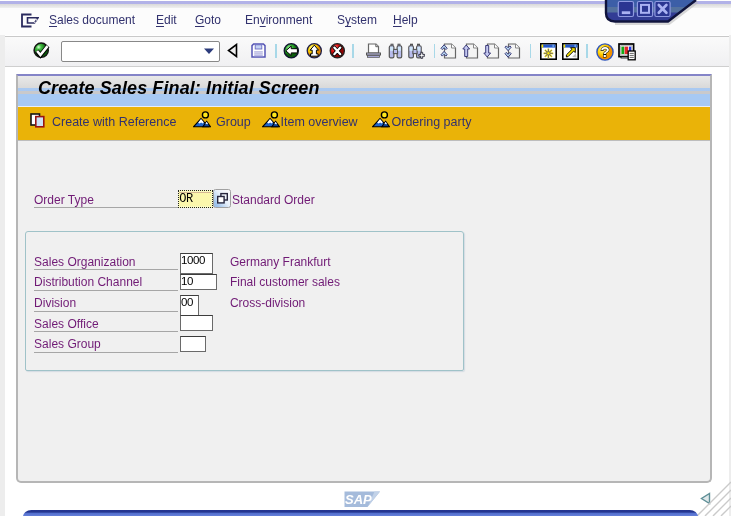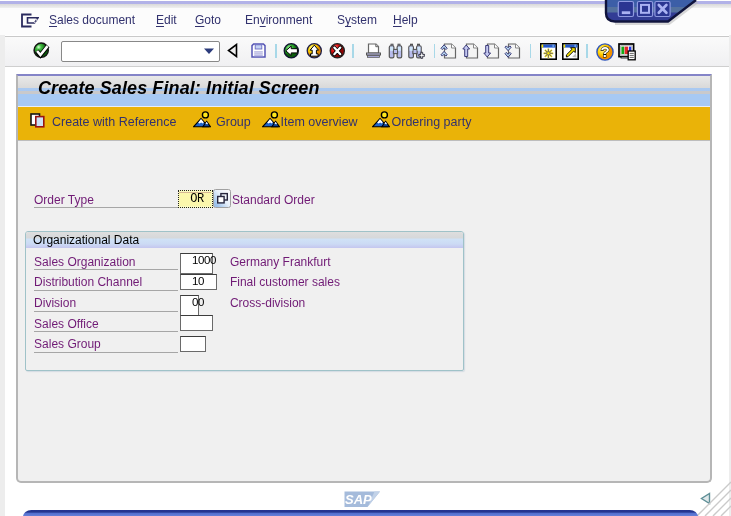--- a/index.html
+++ b/index.html
@@ -23,21 +23,21 @@
 #panel{left:15.5px;top:74.4px;width:696px;height:408.6px;background:#f0f0f0;border:2px solid #b6b6b6;border-top:2.6px solid #8484c8;border-radius:1px 1px 5px 5px}
 #titlebar{position:absolute;left:0;top:0;width:692.4px;height:31px;background:linear-gradient(#e9e9e9 0px,#d9d9d9 12px,#a9c9f1 12px,#abc9f0 15px,#c9c9cb 15px,#c9c9cb 18px,#a7c9f3 18px,#a7c9f3 29.5px,#e9eef8 29.5px)}
 #titletext{position:absolute;left:20.5px;top:2.8px;font-size:18px;line-height:18px;font-weight:bold;font-style:italic;color:#000;letter-spacing:.1px}
 #apptb{position:absolute;left:0;top:31px;width:692.4px;height:33.5px;background:#eab308;border-bottom:1.4px solid #bdbdbd}
 .atb{position:absolute;top:8px;color:#32326e;font-size:12.5px;white-space:nowrap}
 .mticon{top:4px;width:18px;height:17px}
 
 #content{position:absolute;left:0;top:64.5px;width:692.4px;height:340px}
 .lbl{position:absolute;font-size:12px;color:#701a75;white-space:nowrap}
 .uline{position:absolute;height:1px;background:#a6a6a6}
-.fld{position:absolute;background:#fff;border:1px solid #6a6a6a;border-top-color:#3c3c3c;font-size:11.5px;letter-spacing:-.4px;padding-left:11px;line-height:13.5px}
+.fld{position:absolute;background:#fff;border:1px solid #6a6a6a;border-top-color:#3c3c3c;font-size:11.5px;letter-spacing:-.4px;padding-left:0;line-height:13.5px}
 
 #grp{position:absolute;left:7.6px;top:90.5px;width:438.5px;height:139.5px;border:1px solid #9fc2c8;border-radius:3px 3px 2px 2px;box-shadow:1px 1px 1px rgba(160,180,200,.35)}
 #grphdr{position:absolute;left:0;top:0;width:436.5px;height:16px;background:linear-gradient(#dedede 0,#d6d8da 6px,#cfe2f6 7px,#ccdaf4 12px,#c4c6ee 16px);border-radius:2px 2px 0 0;font-size:12px;line-height:14px;padding:1px 0 0 7px}
 
 #statuspill{left:23px;top:509.5px;width:675px;height:13px;border-radius:9px/7px;background:linear-gradient(#233491 0,#24368f 2px,#5470cf 3.5px,#6d86dc 7px,#4f6ccd 13px)}
 </style></head><body>
 <svg width="0" height="0" style="position:absolute">
   <defs>
     <symbol id="mtn" viewBox="0 0 18 17">
       <circle cx="12.4" cy="3.9" r="3" fill="#ffe81c" stroke="#000" stroke-width="1.4"></circle>
@@ -283,21 +283,20 @@
     <div class="abs" style="left:160px;top:49.5px;width:35px;height:17.5px;background:#fafac0;border:1px dotted #222"></div>
     <div class="fld" style="left:161.7px;top:51.3px;width:31.6px;height:14px;background:#fbf7ac;border:none;border-top:1px solid #d8b894;line-height:13px;font-family:'Liberation Mono',monospace;font-size:12px;letter-spacing:-.5px">OR</div>
     <div class="abs" style="left:195.5px;top:48.5px;width:18px;height:19px;background:linear-gradient(50deg,#9cc2ec 12%,#e8f0fa 55%,#fdfdfd);border:1px solid #a0a0a0;border-radius:2.5px">
       <svg width="17" height="17" viewBox="0 0 17 17" style="position:absolute;left:0;top:0">
         <rect x="6.9" y="3.6" width="6.4" height="6.4" fill="none" stroke="#26263e" stroke-width="1.4"></rect>
         <rect x="3.7" y="6.5" width="6.4" height="6.4" fill="#fff" stroke="#26263e" stroke-width="1.4"></rect>
       </svg>
     </div>
     <div class="lbl" style="left:214.5px;top:52.3px">Standard Order</div>
     <div id="grp">
-      <div id="grphdr">Organizational Data</div>
       <div class="lbl" style="left:8px;top:22.4px">Sales Organization</div>
       <div class="uline" style="left:8px;top:37px;width:144px"></div>
       <div class="fld" style="left:154px;top:21px;width:33px;height:21px">1000</div>
       <div class="lbl" style="left:203.8px;top:22.4px">Germany Frankfurt</div>
       <div class="lbl" style="left:8px;top:43px">Distribution Channel</div>
       <div class="uline" style="left:8px;top:57.6px;width:144px"></div>
       <div class="fld" style="left:154px;top:41.6px;width:37px;height:15.8px">10</div>
       <div class="lbl" style="left:203.8px;top:43px">Final customer sales</div>
       <div class="lbl" style="left:8px;top:63.6px">Division</div>
       <div class="uline" style="left:8px;top:78.2px;width:144px"></div>

